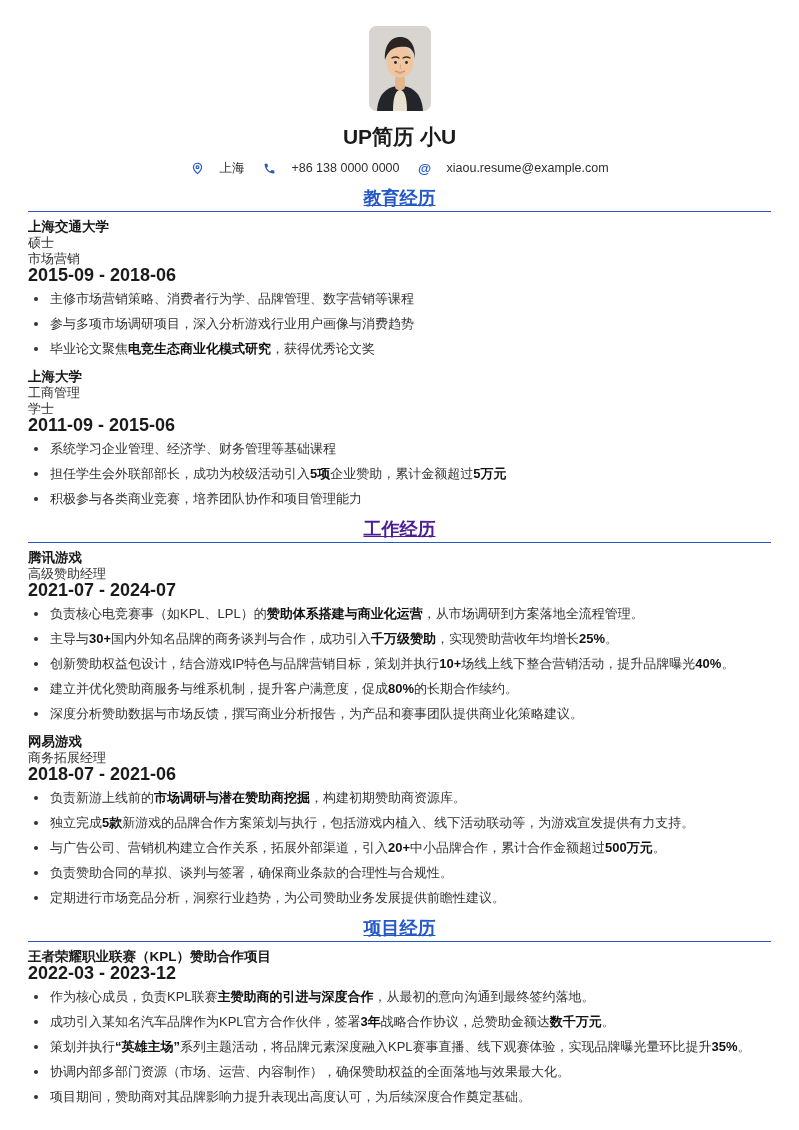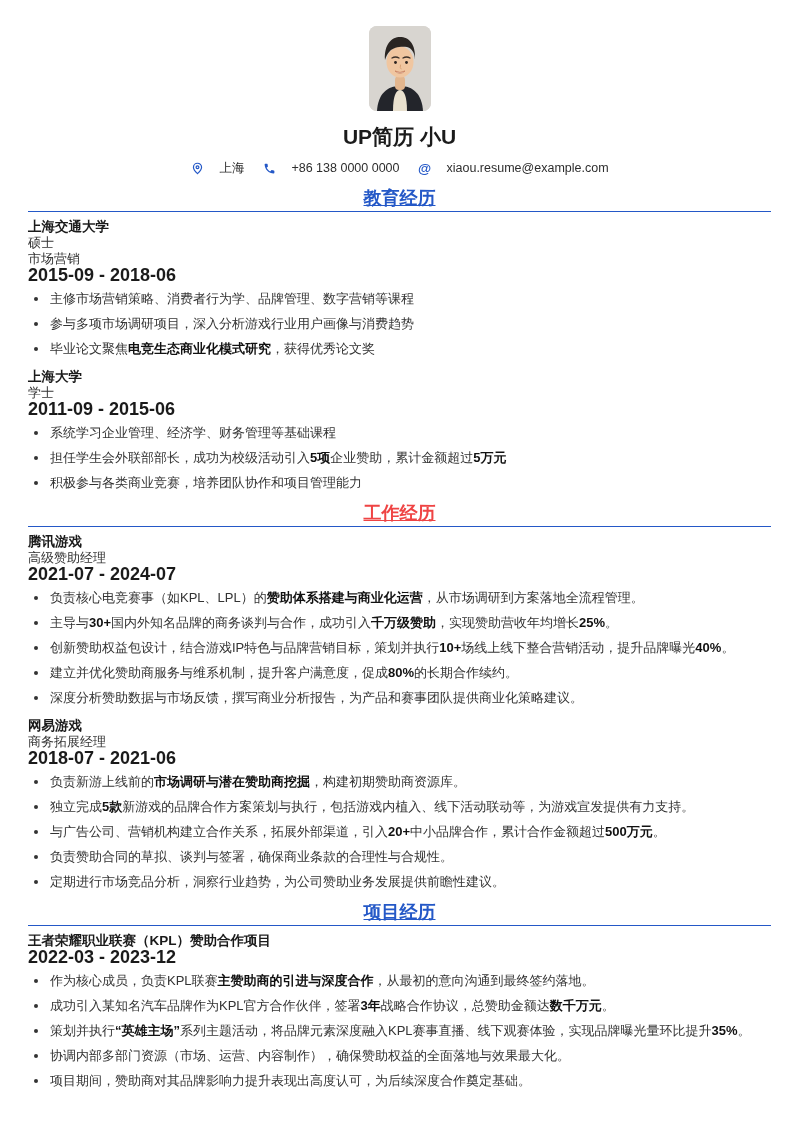--- a/index.html
+++ b/index.html
@@ -123,31 +123,32 @@
           <div class="head-line">市场营销</div>
           <div class="entry-date">2015-09 - 2018-06</div>
           <ul class="bullets">
             <li class="bullet"><span>主修市场营销策略、消费者行为学、品牌管理、数字营销等课程</span></li>
             <li class="bullet"><span>参与多项市场调研项目，深入分析游戏行业用户画像与消费趋势</span></li>
             <li class="bullet"><span>毕业论文聚焦</span><b>电竞生态商业化模式研究</b><span>，获得优秀论文奖</span></li>
           </ul>
         </div>
         <div class="entry">
           <div class="entry-title">上海大学</div>
+          <div class="head-line">工商管理</div>
           <div class="head-line">学士</div>
           <div class="entry-date">2011-09 - 2015-06</div>
           <ul class="bullets">
             <li class="bullet"><span>系统学习企业管理、经济学、财务管理等基础课程</span></li>
             <li class="bullet"><span>担任学生会外联部部长，成功为校级活动引入</span><b>5项</b><span>企业赞助，累计金额超过</span><b>5万元</b></li>
             <li class="bullet"><span>积极参与各类商业竞赛，培养团队协作和项目管理能力</span></li>
           </ul>
         </div>
       </section>
       <section class="section">
-        <div class="section-header" style="border-bottom: 1.5px solid rgb(36, 88, 199);"><span class="section-title" style="color: #ef4444;">工作经历</span></div>
+        <div class="section-header" style="border-bottom: 1.5px solid rgb(36, 88, 199);"><span class="section-title" style="color: #4c1d95;">工作经历</span></div>
         <div class="entry">
           <div class="entry-title">腾讯游戏</div>
           <div class="head-line">高级赞助经理</div>
           <div class="entry-date">2021-07 - 2024-07</div>
           <ul class="bullets">
             <li class="bullet"><span>负责核心电竞赛事（如KPL、LPL）的</span><b>赞助体系搭建与商业化运营</b><span>，从市场调研到方案落地全流程管理。</span></li>
             <li class="bullet"><span>主导与</span><b>30+</b><span>国内外知名品牌的商务谈判与合作，成功引入</span><b>千万级赞助</b><span>，实现赞助营收年均增长</span><b>25%</b><span>。</span></li>
             <li class="bullet"><span>创新赞助权益包设计，结合游戏IP特色与品牌营销目标，策划并执行</span><b>10+</b><span>场线上线下整合营销活动，提升品牌曝光</span><b>40%</b><span>。</span></li>
             <li class="bullet"><span>建立并优化赞助商服务与维系机制，提升客户满意度，促成</span><b>80%</b><span>的长期合作续约。</span></li>
             <li class="bullet"><span>深度分析赞助数据与市场反馈，撰写商业分析报告，为产品和赛事团队提供商业化策略建议。</span></li>

